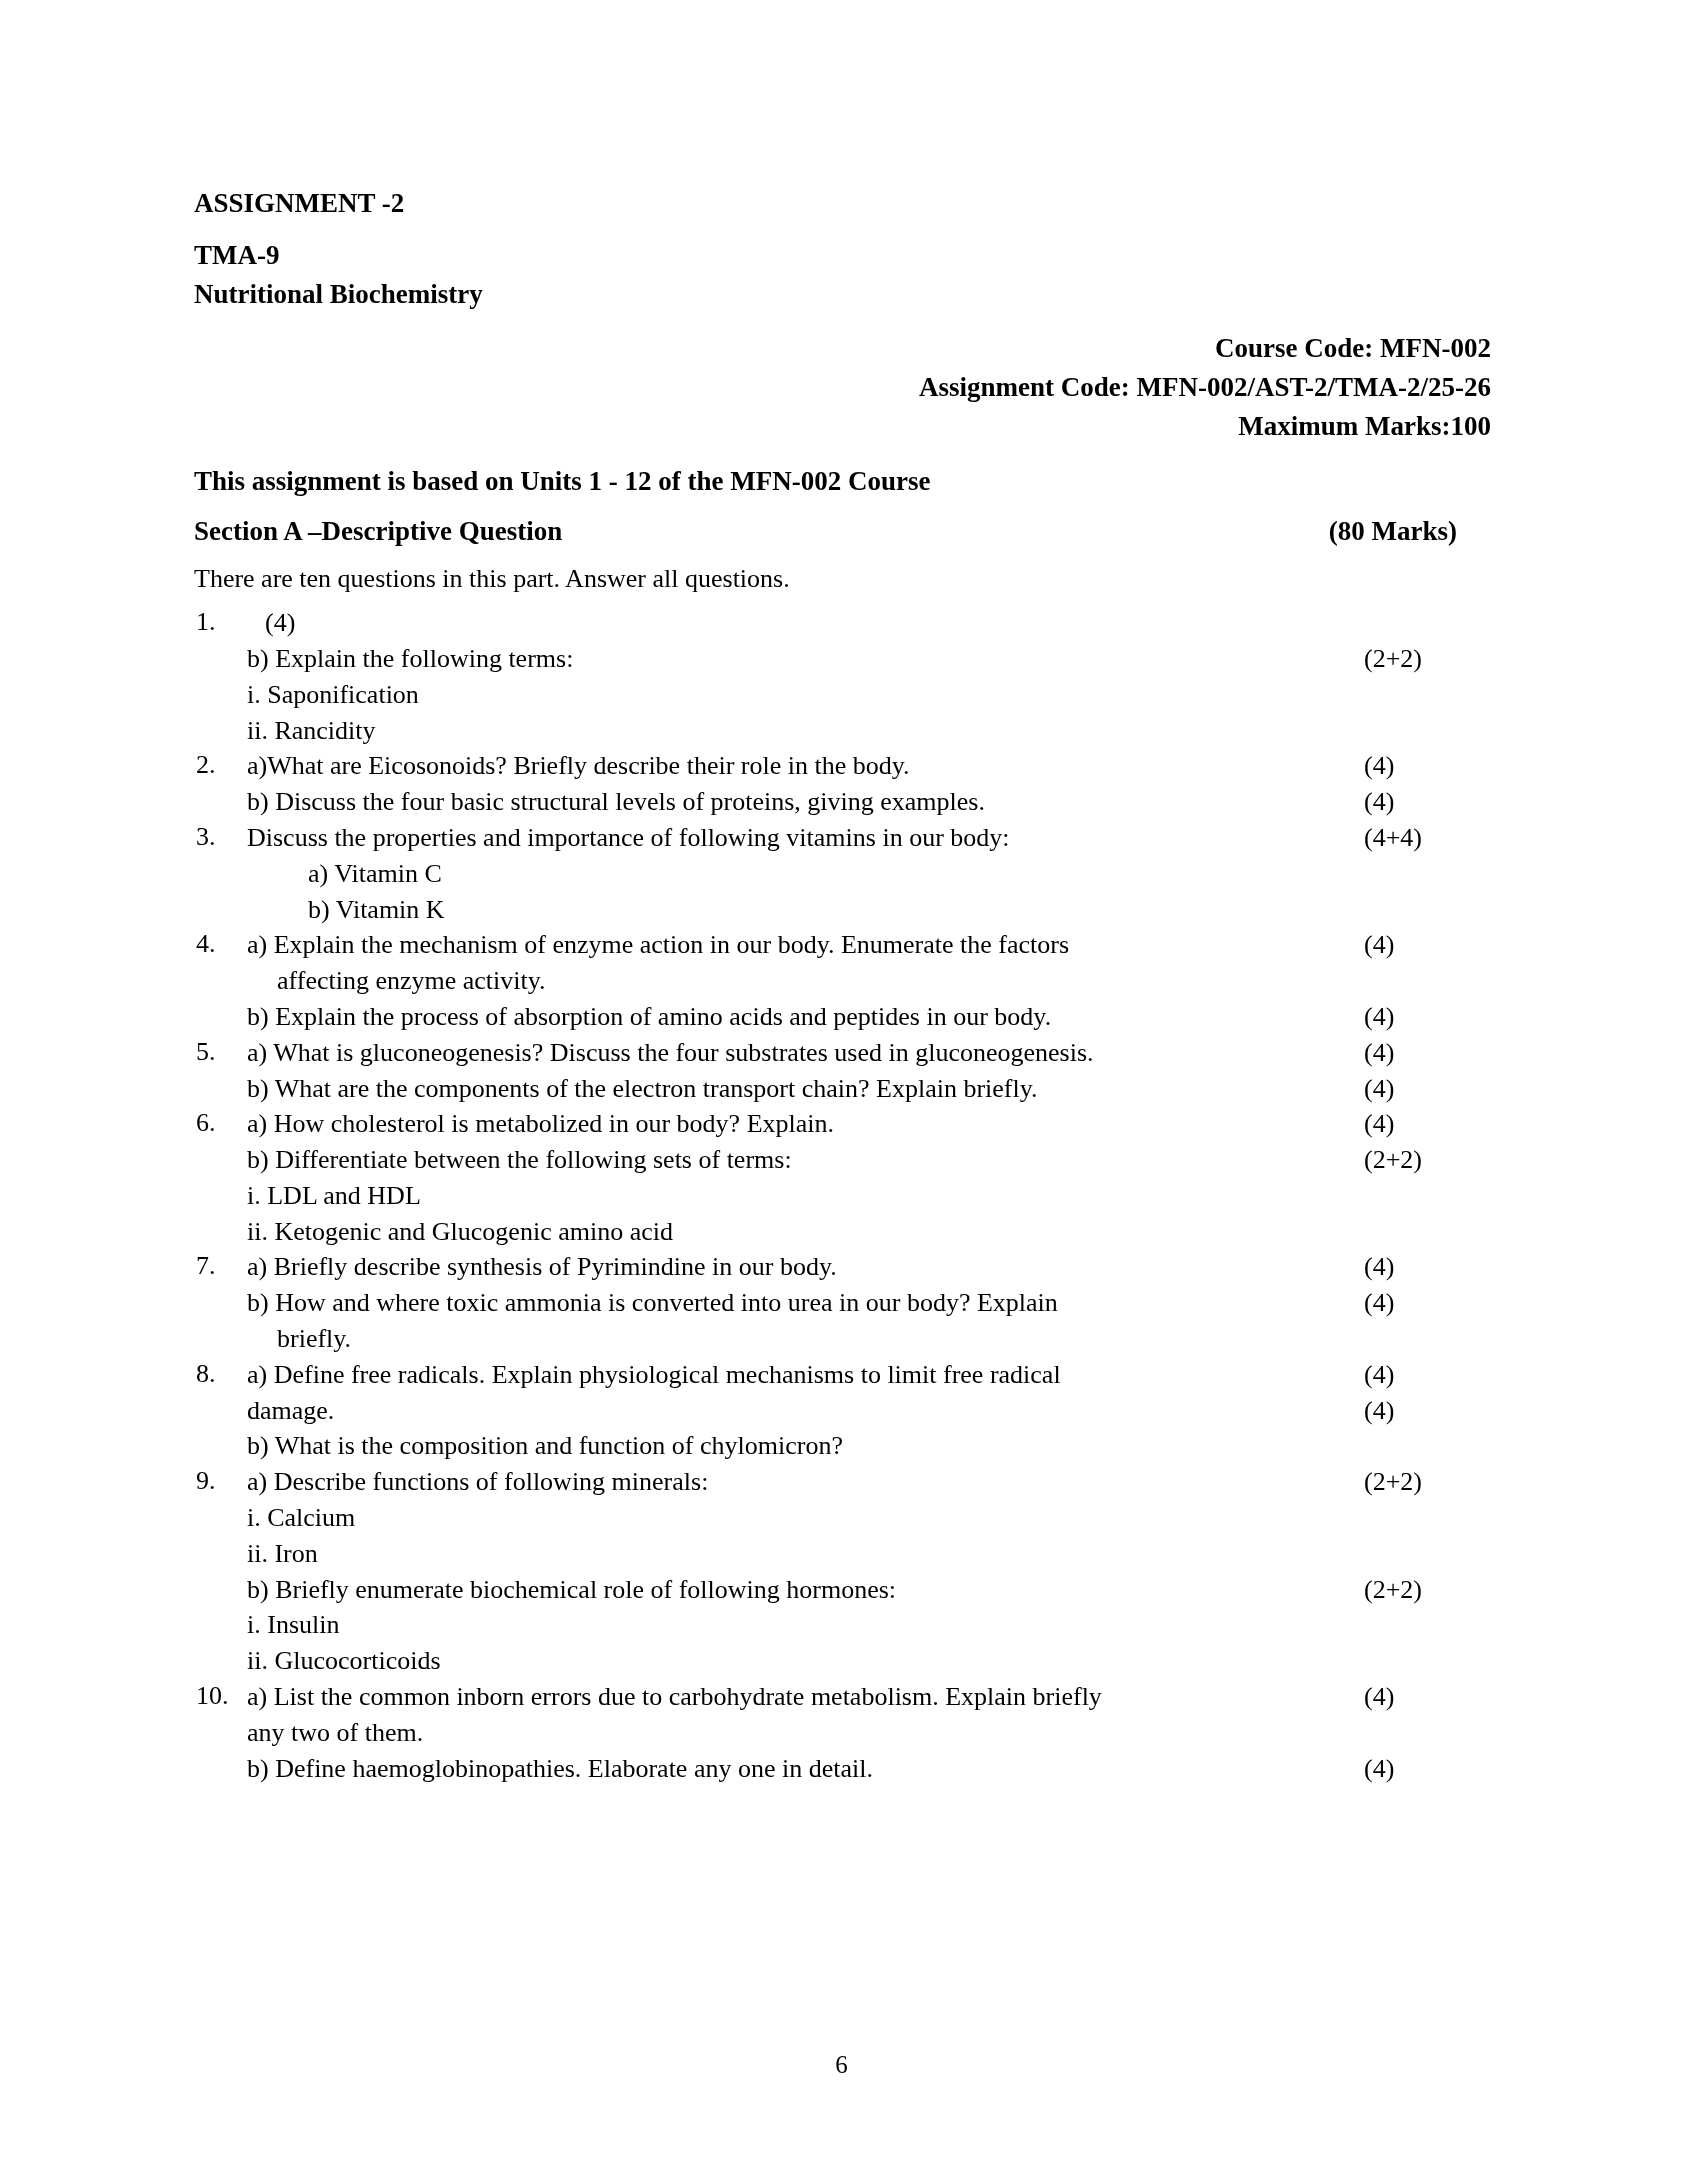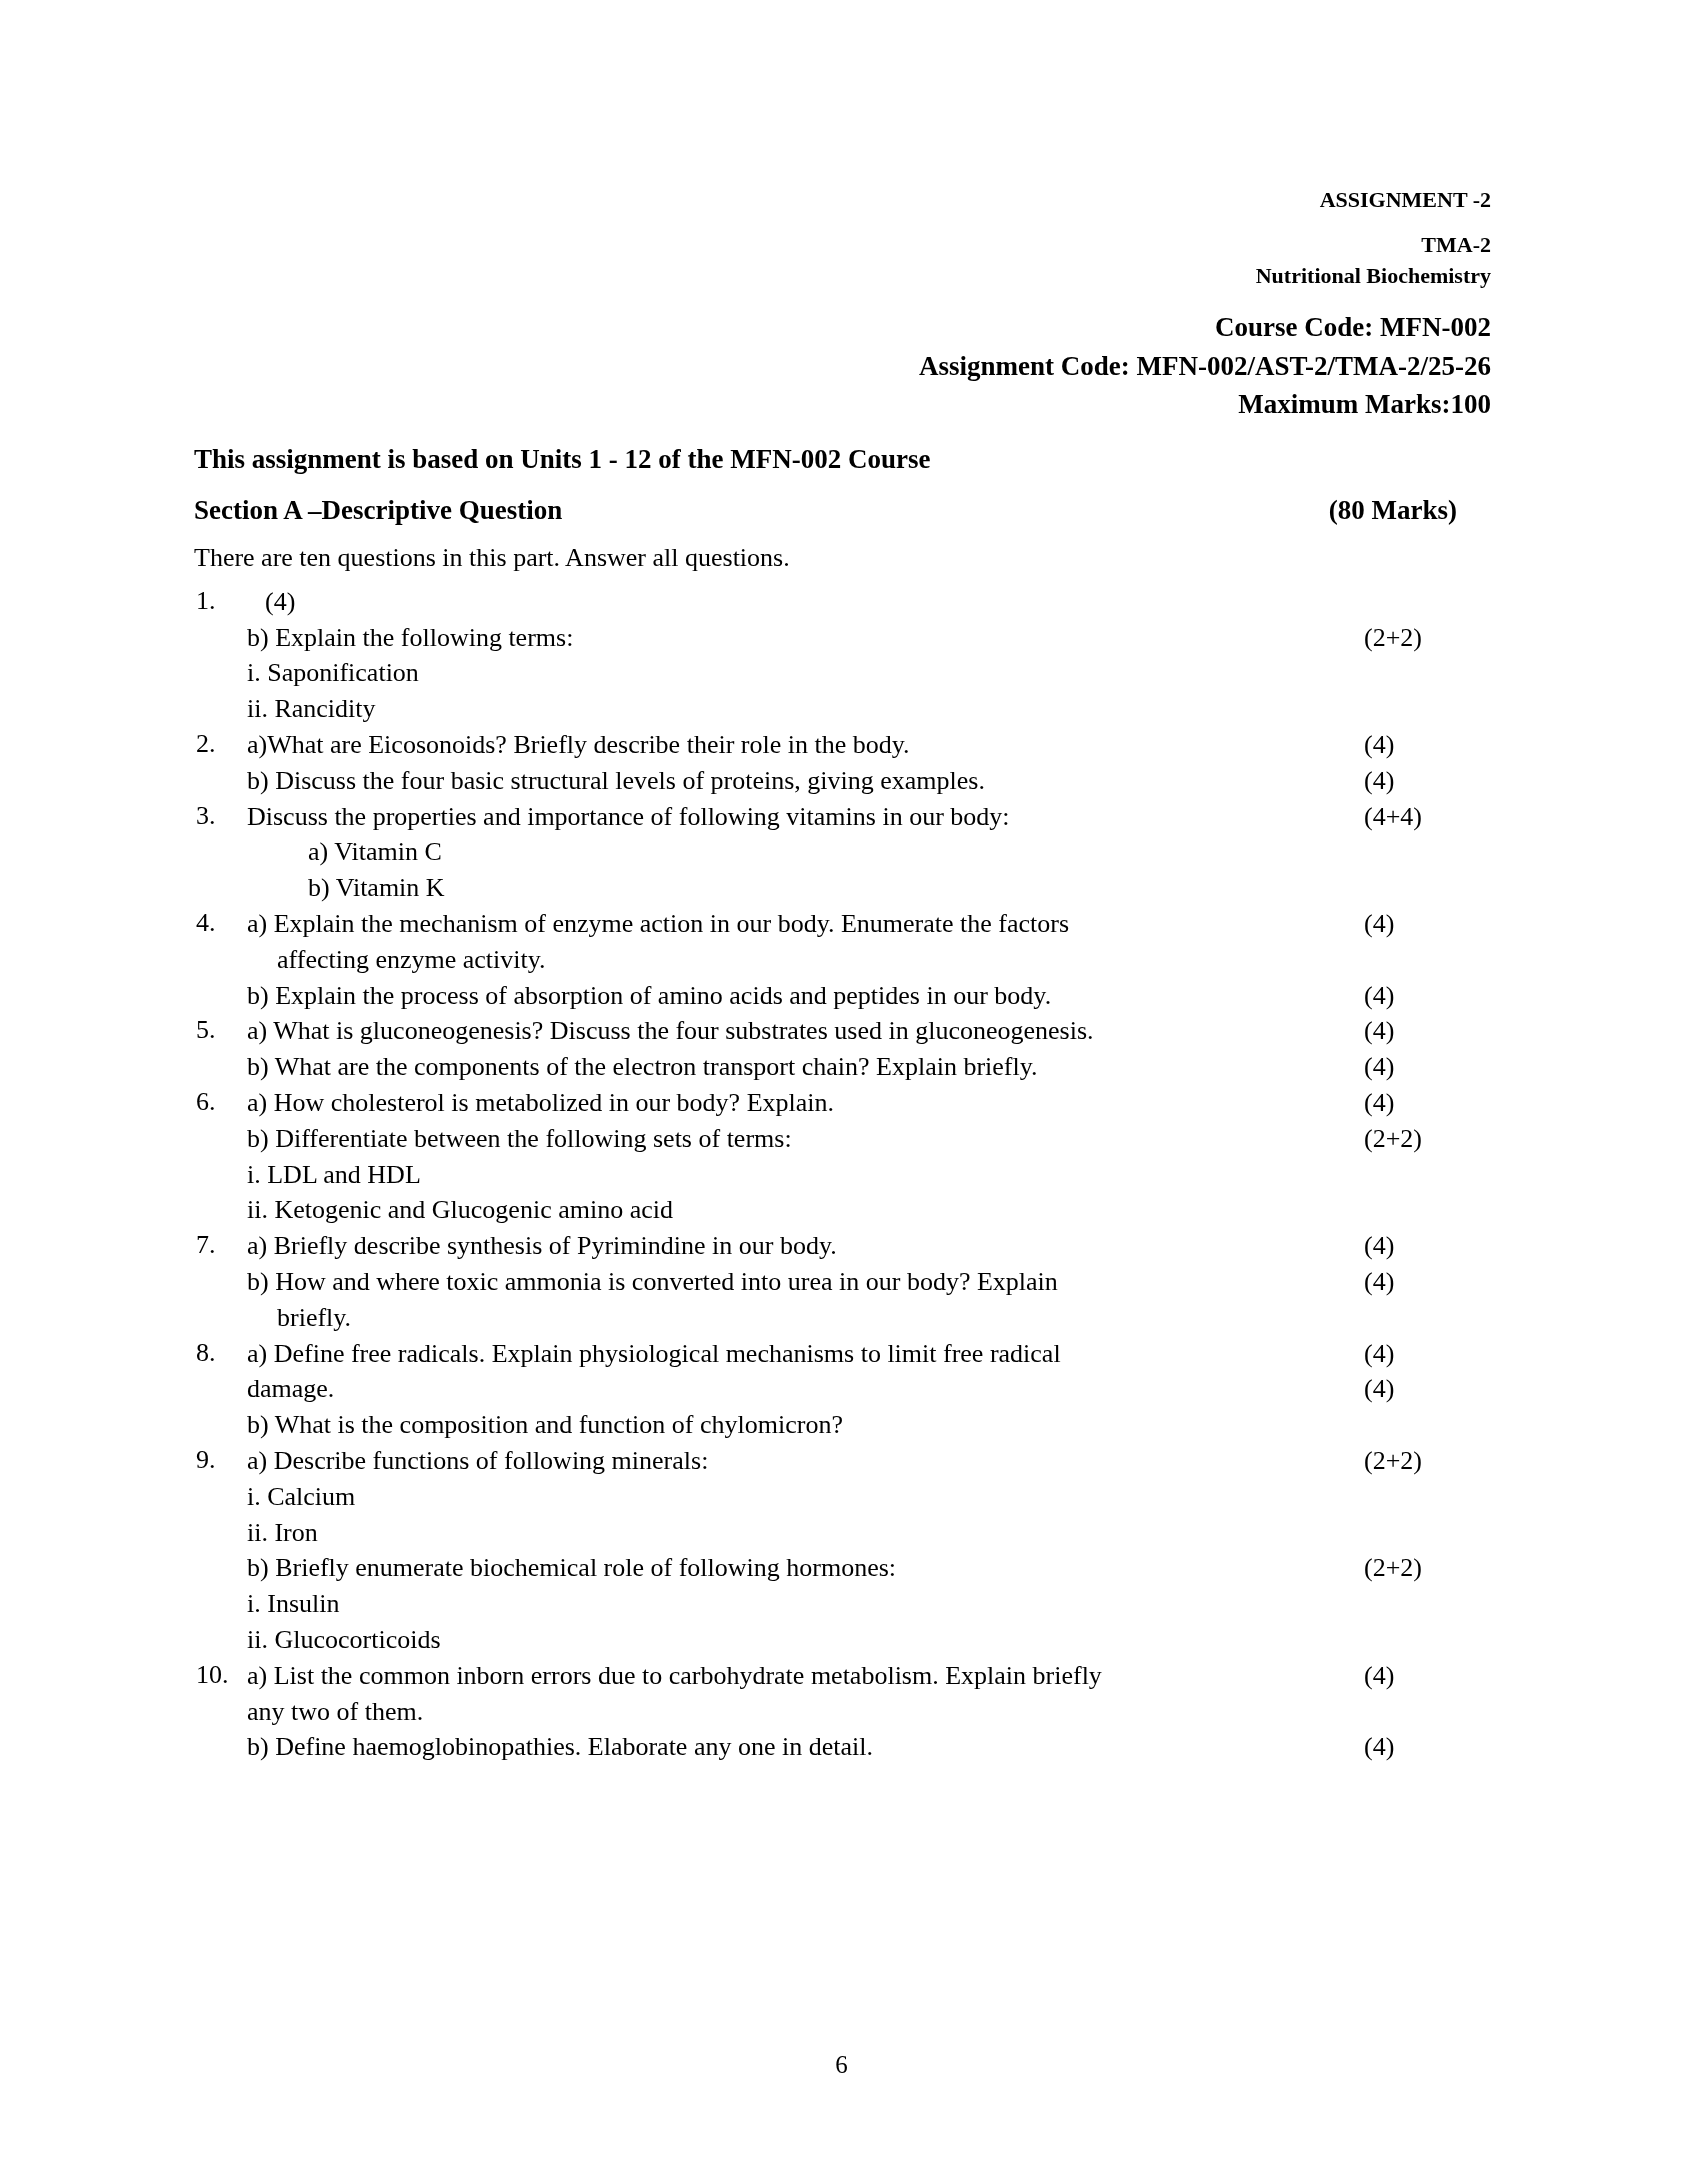--- a/index.html
+++ b/index.html
@@ -21,23 +21,23 @@
   }
   .content {
     position: absolute;
     left: 194px;
     top: 184px;
     width: 1297px;
   }
 
   
   .hdr-center {
-    text-align: right;
+    text-align: left;
     font-weight: bold;
-    font-size: 22px;
+    font-size: 27px;
     line-height: 1.42;
   }
   .hdr-title-1 { margin-bottom: 14px; }
   .hdr-title-2 { }
   .hdr-title-3 { margin-bottom: 16px; }
 
   .hdr-right {
     text-align: right;
     font-weight: bold;
     font-size: 27px;
@@ -121,21 +121,21 @@
   }
 </style>
 </head>
 <body>
 
 <div class="page">
 
   <div class="content">
 
     <div class="hdr-center hdr-title-1">ASSIGNMENT -2</div>
-    <div class="hdr-center hdr-title-2">TMA-2</div>
+    <div class="hdr-center hdr-title-2">TMA-9</div>
     <div class="hdr-center hdr-title-3">Nutritional Biochemistry</div>
 
     <div class="hdr-right">Course Code: MFN-002</div>
     <div class="hdr-right">Assignment Code: MFN-002/AST-2/TMA-2/25-26</div>
     <div class="hdr-right">Maximum Marks:100</div>
 
     <div class="based-on">This assignment is based on Units 1 - 12 of the MFN-002 Course</div>
 
     <div class="section-row">
       <span>Section A –Descriptive Question</span>

